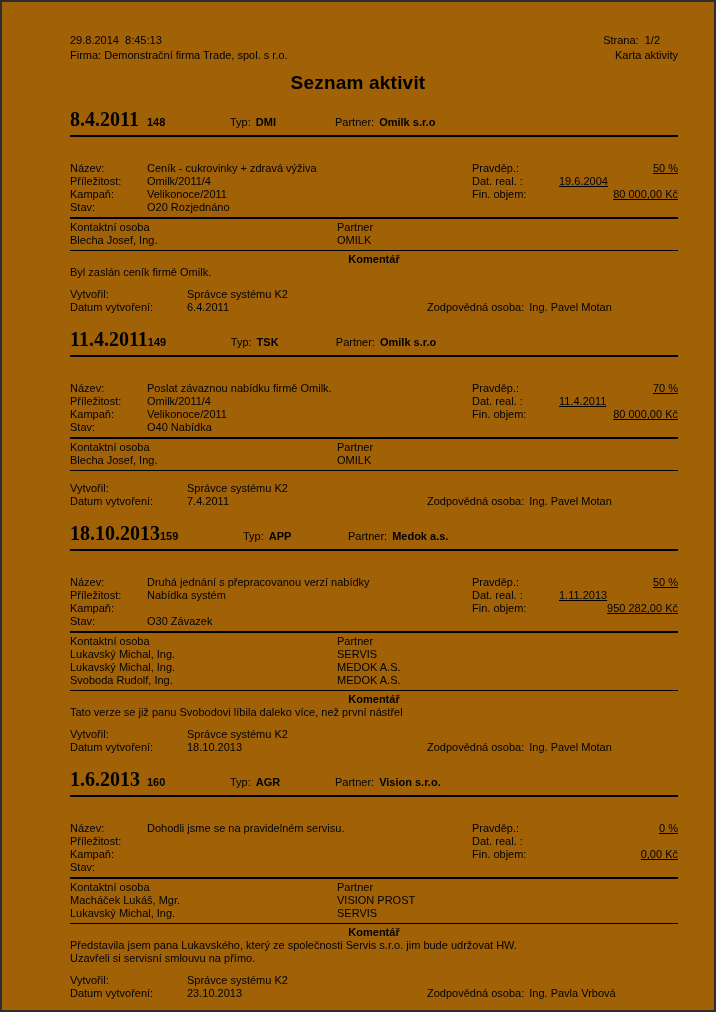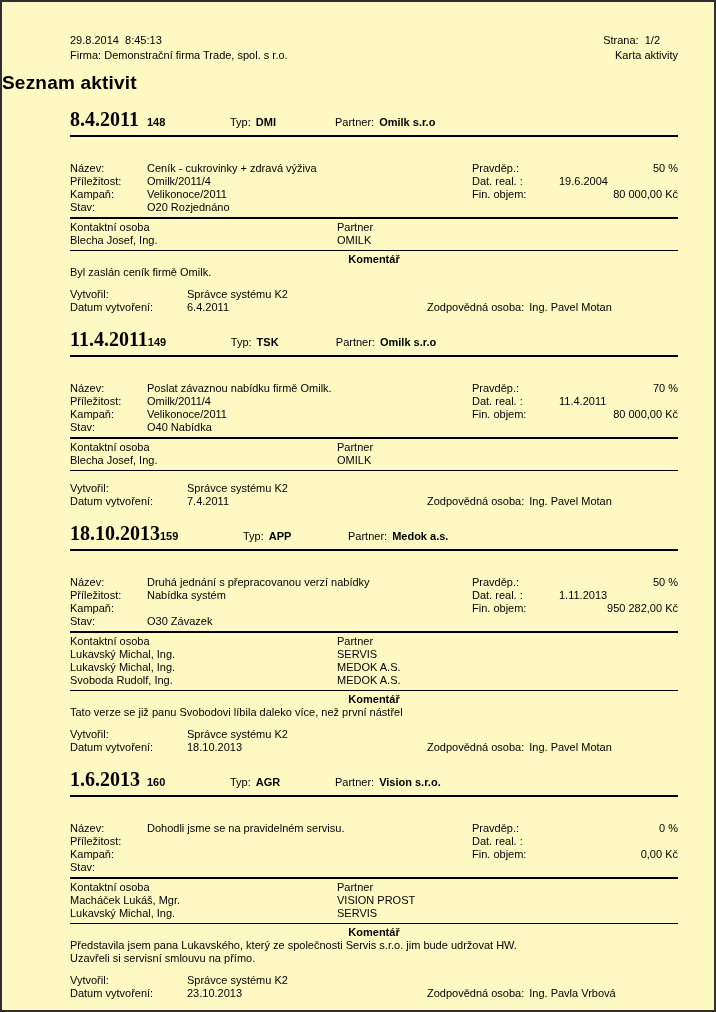--- a/index.html
+++ b/index.html
@@ -1,34 +1,34 @@
 <!DOCTYPE html>
 <html><head>
 <meta charset="utf-8">
 <style>
   html,body { margin:0; padding:0; background:#e8e8e8; }
   .page {
     position:relative;
     width:716px; height:1012px;
     box-sizing:border-box;
-    background:#fef9c3;
+    background:#a16207;
     border:2px solid #2e2e2e;
     font-family:"Liberation Sans","DejaVu Sans",sans-serif;
     font-size:11px;
     color:#000;
     overflow:hidden;
   }
   .inner { padding:31px 36px 0 68px; }
   
   .hdr-row { display:flex; justify-content:space-between; line-height:15px; }
   .hdr-row span { white-space:pre; }
   .strana { padding-right:18px; }
   .title {
     margin:9px -36px 0 -68px;
-    text-align:left;
+    text-align:center;
     font-size:19px;
     font-weight:bold;
     letter-spacing:0.2px;
   }
   
   .activity { margin-top:14px; }
   .act-header { display:flex; align-items:baseline; padding-bottom:4px; border-bottom:2px solid #000; }
   .act-date {
     font-family:"Liberation Serif","DejaVu Serif",serif;
     font-size:20px; font-weight:bold;
@@ -38,21 +38,21 @@
   .act-typ { min-width:105px; }
   .lbl { margin-right:5px; }
   .val { font-weight:bold; }
   .fields { display:flex; margin-top:25px; line-height:13px; }
   .fields-left { width:402px; flex:none; }
   .frow { display:flex; }
   .flab { width:77px; flex:none; }
   .fval { flex:1; white-space:nowrap; }
   .fields-right { flex:1; }
   .rlab { width:87px; flex:none; }
-  .rval { flex:1; white-space:nowrap; }
+  .rval { flex:1; white-space:nowrap;text-decoration:underline; }
   .rval.num { text-align:right; }
   .rule2 { border-top:2px solid #000; margin-top:3px; }
   .rule1 { border-top:1px solid #000; margin-top:3px; }
   .contacts { margin-top:2px; line-height:13px; }
   .crow { display:flex; }
   .chead { font-weight:normal;justify-content:space-between; }
   .cname { width:267px; flex:none; }
   .cpartner { flex:1; }
   .komentar { margin-top:2px; line-height:13px; }
   .klab { font-weight:bold;text-align:center; }

